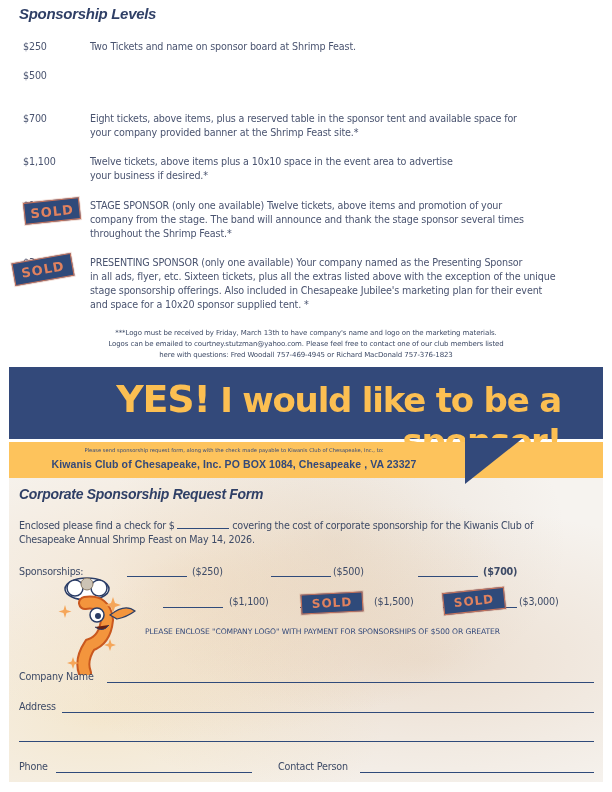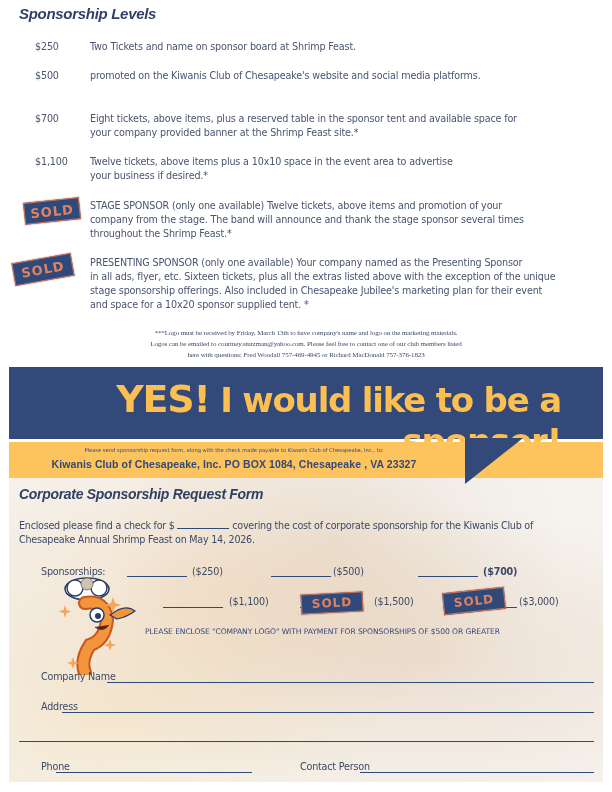--- a/index.html
+++ b/index.html
@@ -7,31 +7,31 @@
   body { position: relative; font-family: "DejaVu Sans", sans-serif; color: #3a4560; }
 
   .script-title {
     position: absolute; left: 19px;
     font-family: Liberation Sans, sans-serif; font-style: italic; font-weight: bold;
     color: #2f3f66; letter-spacing: -0.3px;
   }
   #title-levels { top: 5px; font-size: 15px; }
 
   .level { position: absolute; left: 19px; width: 580px; font-size: 9.6px; line-height: 14px; color: #4a5470; letter-spacing: -0.15px; }
-  .level .price { position: absolute; left: 16px; top: 0; width: 60px; }
+  .level .price { position: absolute; left: 4px; top: 0; width: 60px; }
   .level .desc { position: absolute; left: 71px; top: 0; width: 500px; }
 
   .sold {
     position: absolute; background: #2f4a7a; border: 1.5px solid #c9735a;
     color: #e0825f; font-family: "DejaVu Sans", sans-serif; font-weight: bold;
     display: flex; align-items: center; justify-content: center; letter-spacing: 1px;
     box-shadow: 0 0 0 1px rgba(200,110,80,0.25);
   }
 
-  .note { position: absolute; left: 0; width: 612px; text-align: center; font-size: 7px; line-height: 11px; color: #3d4a66; letter-spacing: -0.1px; font-family: Liberation Serif, serif; }
+  .note { position: absolute; left: 0; width: 612px; text-align: center; font-size: 7px; line-height: 11px; color: #3d4a66; letter-spacing: -0.1px; }
 
   .banner-main {
     position: absolute; left: 9px; top: 367px; width: 594px; height: 72px; background: #33497a;
   }
   .banner-main .headline {
     position: absolute; left: 0; top: 10px; width: 552px; text-align: right;
     color: #fcbf52; font-family: "DejaVu Sans", sans-serif; font-weight: bold; font-size: 34px; letter-spacing: -1.2px;
   }
   .banner-main .headline .yes { font-size: 38px; }
   .banner-yellow {
@@ -49,21 +49,21 @@
       radial-gradient(ellipse at 70% 60%, rgba(200,150,100,0.22) 0%, rgba(200,150,100,0) 60%),
       radial-gradient(ellipse at 15% 80%, rgba(240,210,150,0.35) 0%, rgba(240,210,150,0) 40%),
       radial-gradient(ellipse at 55% 20%, rgba(190,160,130,0.18) 0%, rgba(190,160,130,0) 50%),
       #f6f3ef;
   }
   #title-form { top: 486px; font-size: 14px; }
 
   .para { position: absolute; left: 19px; top: 519px; width: 580px; font-size: 9.6px; line-height: 14px; color: #3d4a66; letter-spacing: -0.25px; }
   .blank { display: inline-block; border-bottom: 1px solid #2f4a7a; vertical-align: baseline; height: 10px; }
 
-  .row-label { position: absolute; font-size: 9.6px; color: #3d4a66; letter-spacing: -0.2px; margin-left: 22px; }
+  .row-label { position: absolute; font-size: 9.6px; color: #3d4a66; letter-spacing: -0.2px; }
   .line { position: absolute; border-bottom: 1px solid #2f4a7a; height: 1px; }
   .amt { position: absolute; font-size: 9.6px; color: #3d4a66; letter-spacing: -0.2px; }
 
   .enclose { position: absolute; left: 145px; top: 627px; font-size: 7.6px; color: #33497a; letter-spacing: -0.1px; }
 
   .mascot { position: absolute; left: 55px; top: 575px; width: 100px; height: 100px; }
 </style>
 </head>
 <body>
 
@@ -72,21 +72,20 @@
 <div class="level" style="top:40px;">
   <span class="price">$250</span>
   <div class="desc">
     <div>Two Tickets and name on sponsor board at Shrimp Feast.</div>
   </div>
 </div>
 
 <div class="level" style="top:69px;">
   <span class="price">$500</span>
   <div class="desc">
-    <div>promoted on the Kiwanis Club of Chesapeake's website and social media platforms.</div>
   </div>
 </div>
 
 <div class="level" style="top:112px;">
   <span class="price">$700</span>
   <div class="desc">
     <div>Eight tickets, above items, plus a reserved table in the sponsor tent and available space for</div>
     <div>your company provided banner at the Shrimp Feast site.*</div>
   </div>
 </div>

